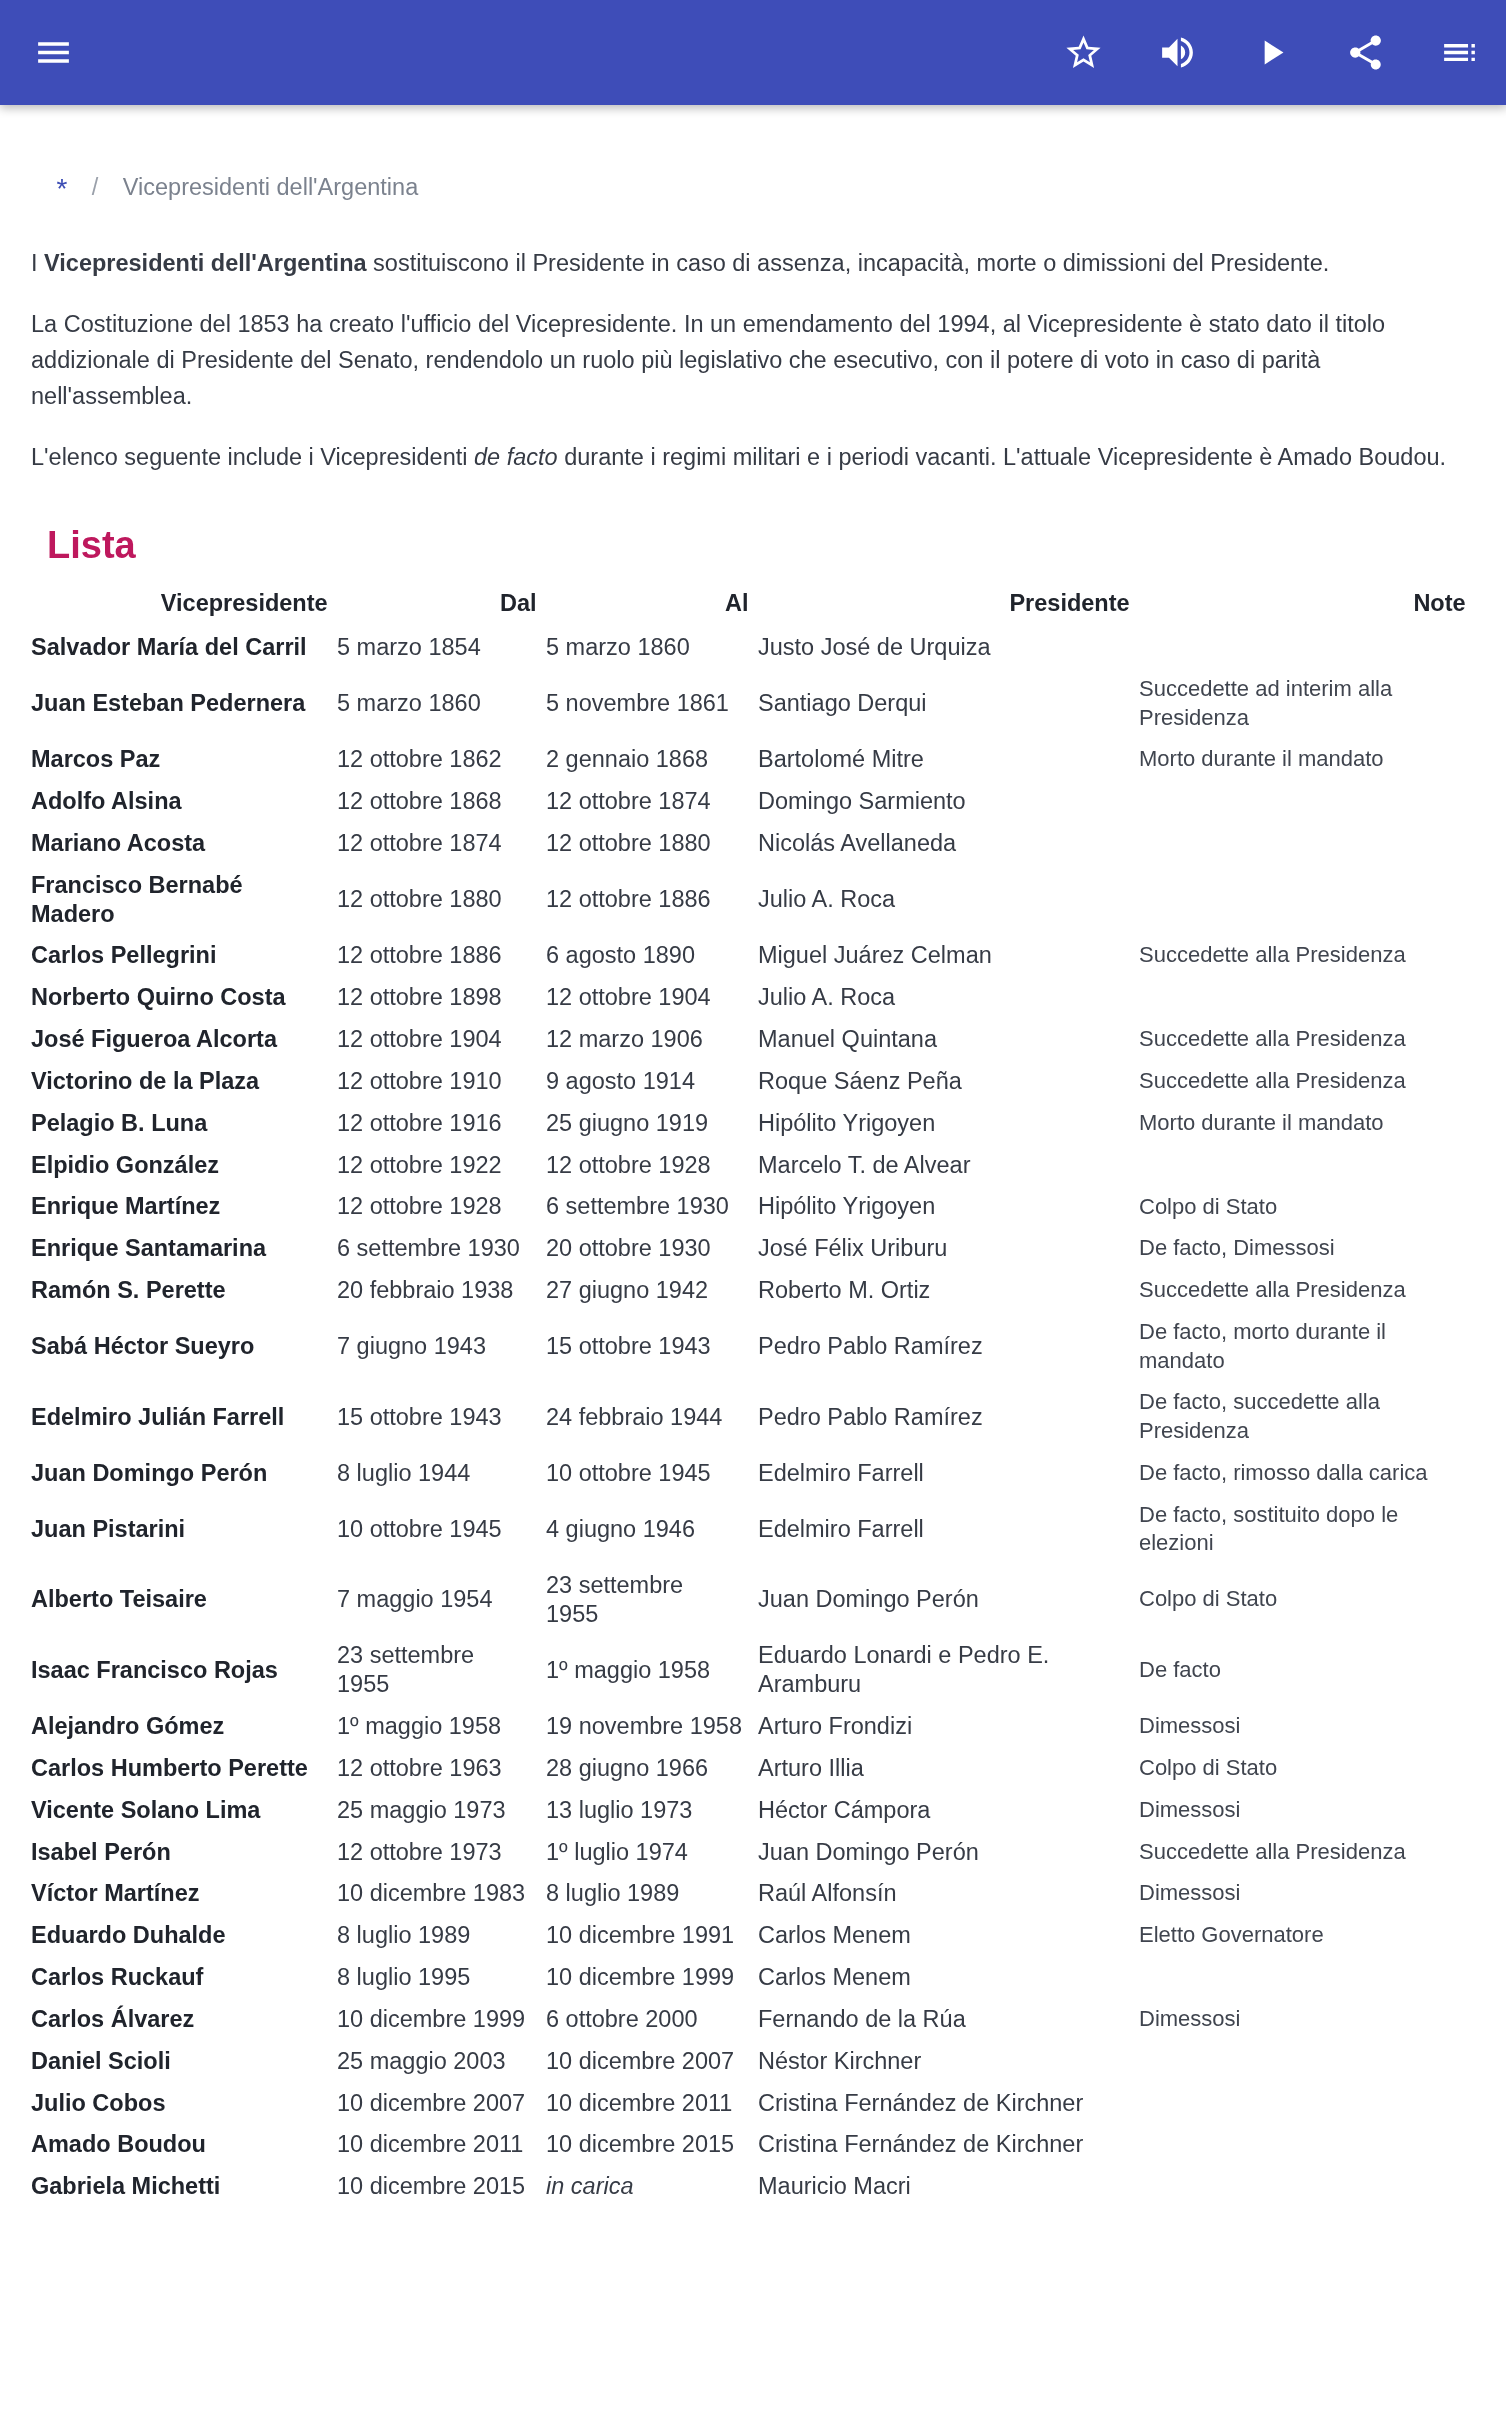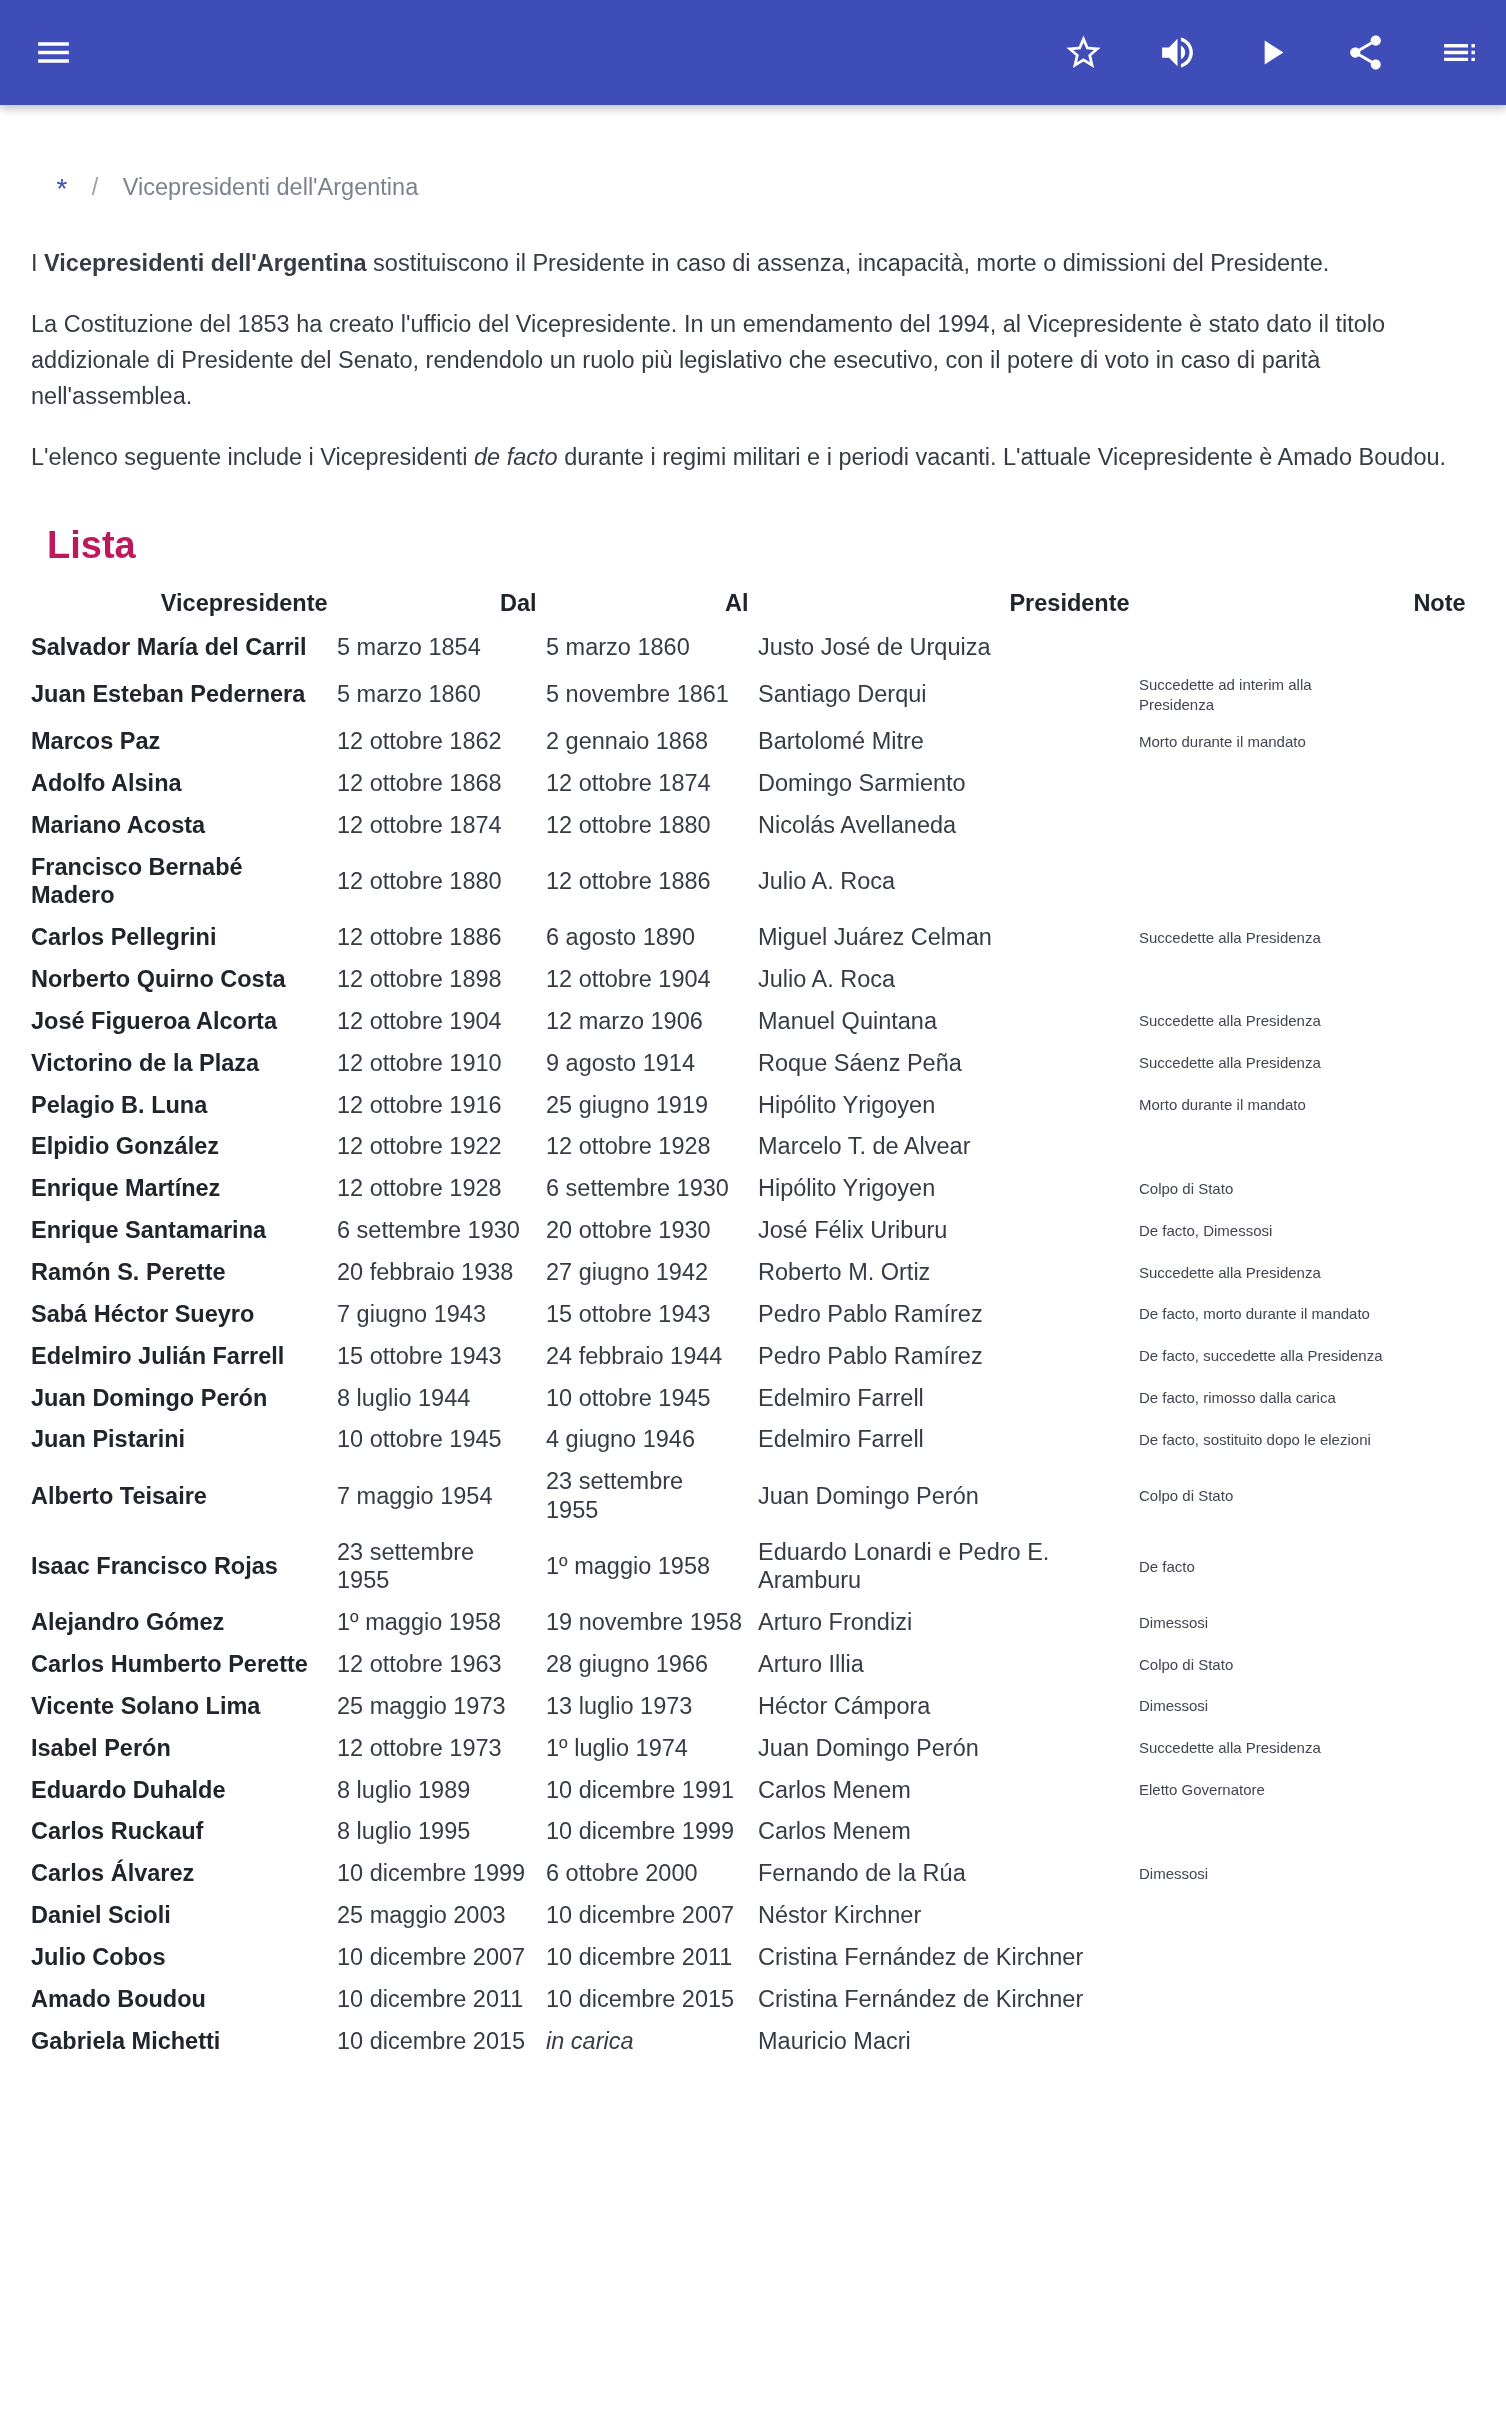--- a/index.html
+++ b/index.html
@@ -99,21 +99,21 @@
     line-height: 1.22;
     color: #363b45;
     white-space: pre-line;
     overflow-wrap: break-word;
   }
   .vp-table td:first-child {
     font-weight: bold;
     color: #20242c;
   }
   .vp-table td:last-child {
-    font-size: 15px;
+    font-size: 22px;
     line-height: 1.3;
     color: #40454f;
     padding-right: 0;
   }
 
   
   .footer {
     margin-top: 53px;
     font-size: 23.5px;
     line-height: 1.5;
@@ -371,20 +371,27 @@
           <td>Dimessosi</td>
         </tr>
         <tr>
           <td>Isabel Perón</td>
           <td>12 ottobre 1973</td>
           <td>1º luglio 1974</td>
           <td>Juan Domingo Perón</td>
           <td>Succedette alla Presidenza</td>
         </tr>
         <tr>
+          <td>Víctor Martínez</td>
+          <td>10 dicembre 1983</td>
+          <td>8 luglio 1989</td>
+          <td>Raúl Alfonsín</td>
+          <td>Dimessosi</td>
+        </tr>
+        <tr>
           <td>Eduardo Duhalde</td>
           <td>8 luglio 1989</td>
           <td>10 dicembre 1991</td>
           <td>Carlos Menem</td>
           <td>Eletto Governatore</td>
         </tr>
         <tr>
           <td>Carlos Ruckauf</td>
           <td>8 luglio 1995</td>
           <td>10 dicembre 1999</td>

